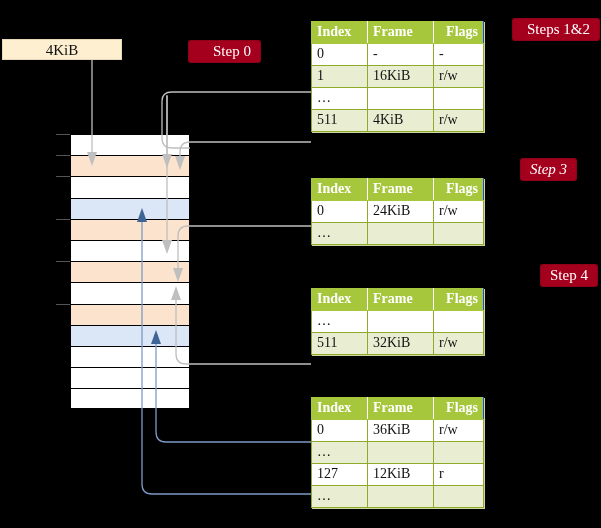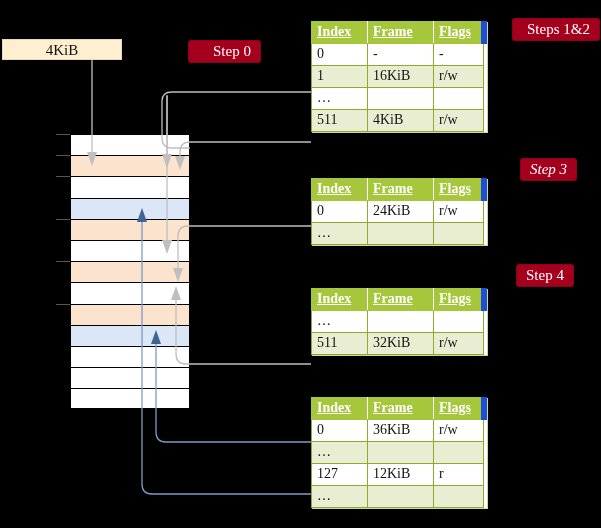--- a/index.html
+++ b/index.html
@@ -70,23 +70,22 @@
     font-weight:normal;
     color:#111;
   }
   .ptable th{
     background:#a6c73c;
     color:#ffffff;
     font-weight:bold;
     border:1px solid #a6c73c;
     border-right:1px solid #ffffff;
     font-size:14px;
-    text-decoration:underline;
-  }
-  .ptable th:last-child{border-right:6px solid #1d4ed8;}
+  }
+  .ptable th:last-child{border-right:1px solid #1d4ed8;text-align:right;}
   .ptable tr.alt td{background:#e9eed3;}
   .ptable td.hl{background:#ffffa0;}
   .col-idx{width:56px;}
   .col-frm{width:66px;}
   .col-flg{width:50px;}
 
   
   svg.wires{position:absolute;left:0;top:0;width:601px;height:528px;
             pointer-events:none;}
   .gw{fill:none;stroke:#bfbfbf;stroke-width:1.3;}
@@ -154,21 +153,21 @@
     <polygon class="bwh" points="156,330 151,344 161,344"></polygon>
 
     <path class="bw" d="M 311,494 L 152,494 Q 142,494 142,484 L 142,222"></path>
     <polygon class="bwh" points="142,208 137,222 147,222"></polygon>
   </svg>
 
   <div id="badges">
       <div class="badge" style="left: 189px; top: 41px; padding-left: 24px;">Step 0</div>
       <div class="badge" style="left: 513px; top: 19px; padding-left: 14px;">Steps 1&amp;2</div>
       <div class="badge" style="left: 521px; top: 159px; font-style: italic;">Step 3</div>
-      <div class="badge" style="left: 517px; top: 265px;">Step 4</div>
+      <div class="badge" style="left: 541px; top: 265px;">Step 4</div>
     </div>
 
   <div id="tables">
       <table class="ptable" style="left: 311px; top: 21px;">
         <thead>
           <tr>
             <th class="col-idx">Index</th>
             <th class="col-frm">Frame</th>
             <th class="col-flg">Flags</th>
           </tr>

